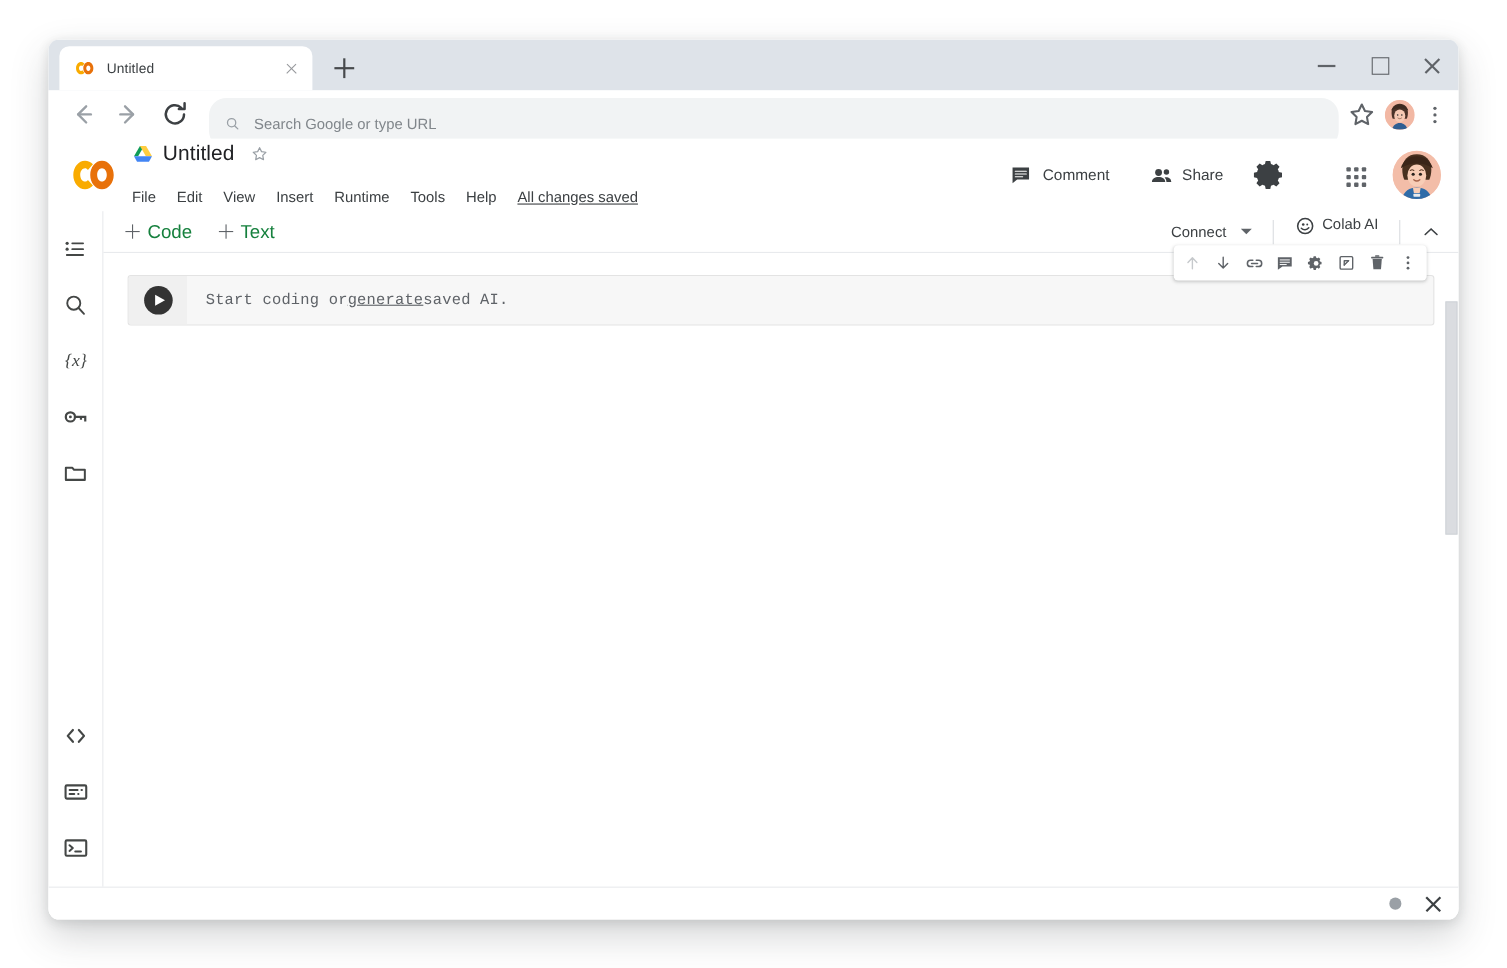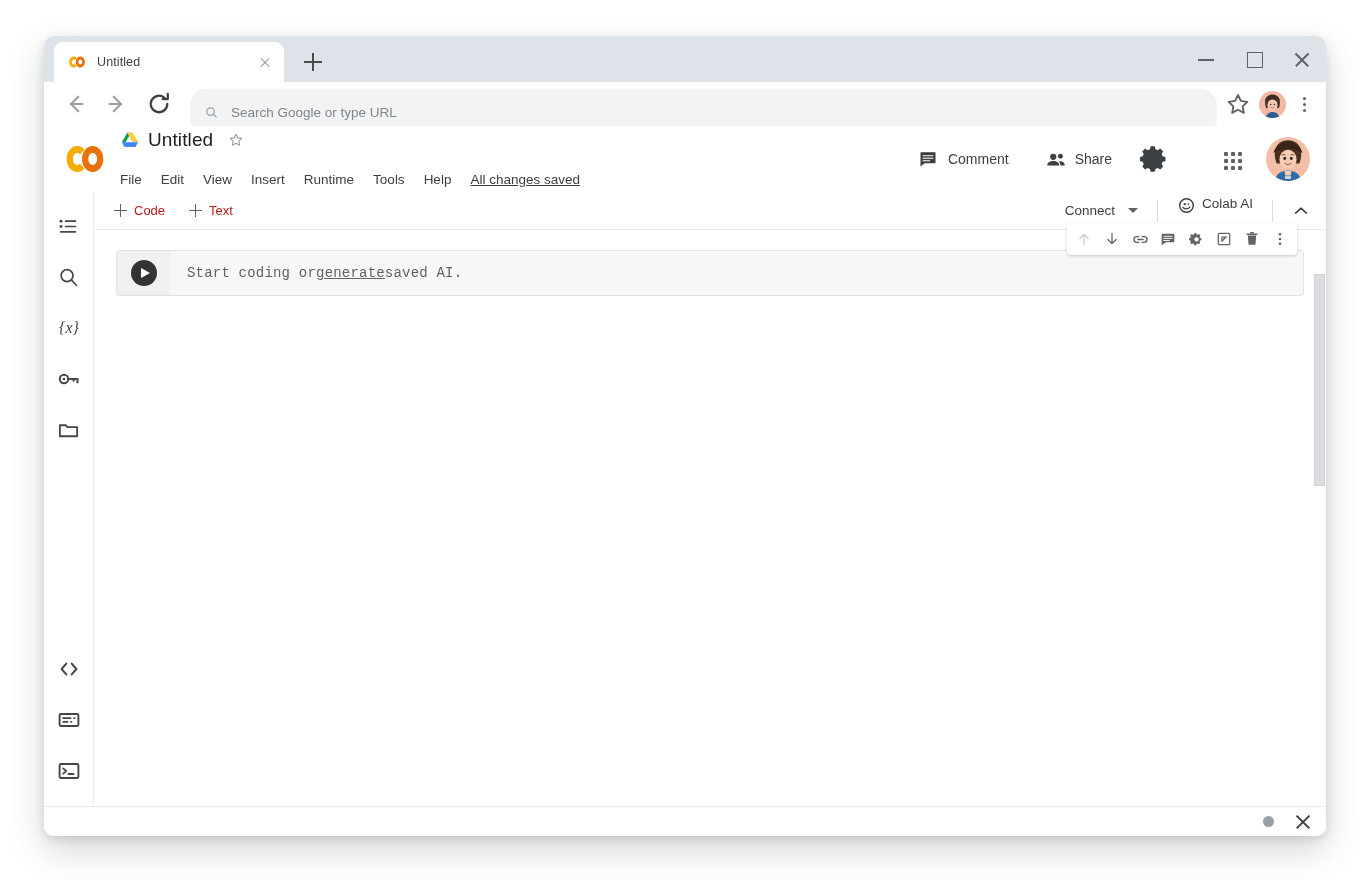--- a/index.html
+++ b/index.html
@@ -265,21 +265,21 @@
     margin-right: 8px;
   }
   .add-btn .plus {
     position: relative; width: 13px; height: 13px; margin-right: 7px; flex:0 0 13px;
   }
   .add-btn .plus::before, .add-btn .plus::after {
     content: ""; position: absolute; background: #5f6368;
   }
   .add-btn .plus::before { left: 0; top: 6px; width: 13px; height: 1.4px; }
   .add-btn .plus::after  { top: 0; left: 6px; height: 13px; width: 1.4px; }
-  .add-btn .lbl { font-size: 13px; color: #b91c1c; }
+  .add-btn .lbl { font-size: 17px; color: #15803d; }
   .tb-spacer { flex: 1 1 auto; }
   .connect-btn {
     display: flex; align-items: center; height: 30px;
     padding: 0 6px 0 10px; border-radius: 4px;
   }
   .connect-btn .lbl { font-size: 13.5px; color: #3c4043; margin-right: 13px; }
   .caret-down {
     width: 0; height: 0;
     border-left: 5px solid transparent;
     border-right: 5px solid transparent;

